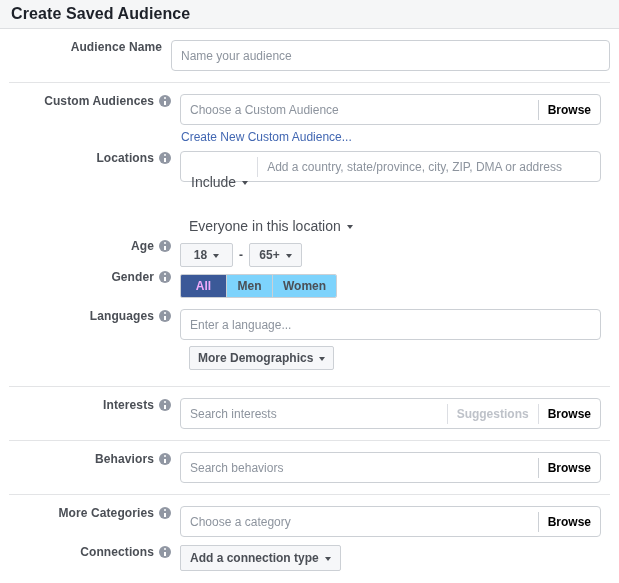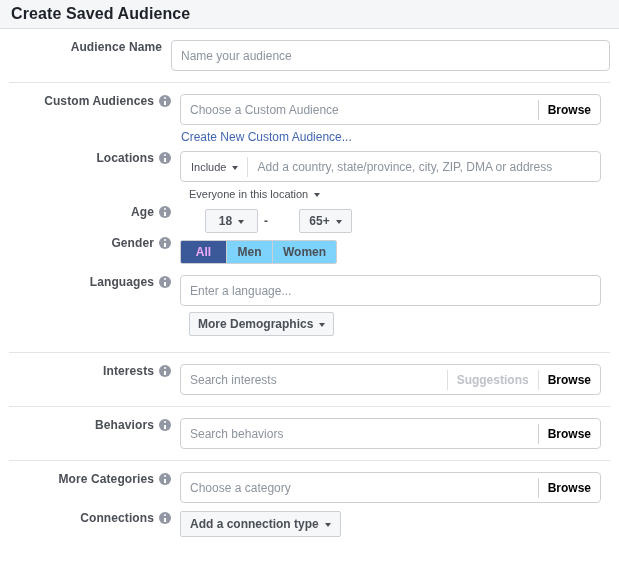--- a/index.html
+++ b/index.html
@@ -145,24 +145,25 @@
   }
   .input-action.muted {
     color: #bec2c9;
     cursor: default;
   }
 
   .inline-select {
     display: flex;
     align-items: center;
     padding: 0 9px 0 10px;
-    font-size: 11px;
+    font-size: 14px;
     color: #4b4f56;
     white-space: nowrap;
     cursor: pointer;
+    margin-top: 30px;
   }
 
   .caret {
     display: inline-block;
     width: 0;
     height: 0;
     border-left: 4px solid transparent;
     border-right: 4px solid transparent;
     border-top: 5px solid #4b4f56;
     margin-left: 6px;
@@ -231,21 +232,20 @@
     height: 24px;
     padding: 0 8px;
     background: #f6f7f9;
     border: 1px solid #ccd0d5;
     border-radius: 2px;
     font-size: 12px;
     font-weight: bold;
     color: #4b4f56;
     box-sizing: border-box;
     cursor: pointer;
-    margin-left: 25px;
   }
   .age-dash {
     padding: 0 6px;
     color: #4b4f56;
     font-size: 12px;
     font-weight: bold;
   }
 
   
   .seg-wrap {

